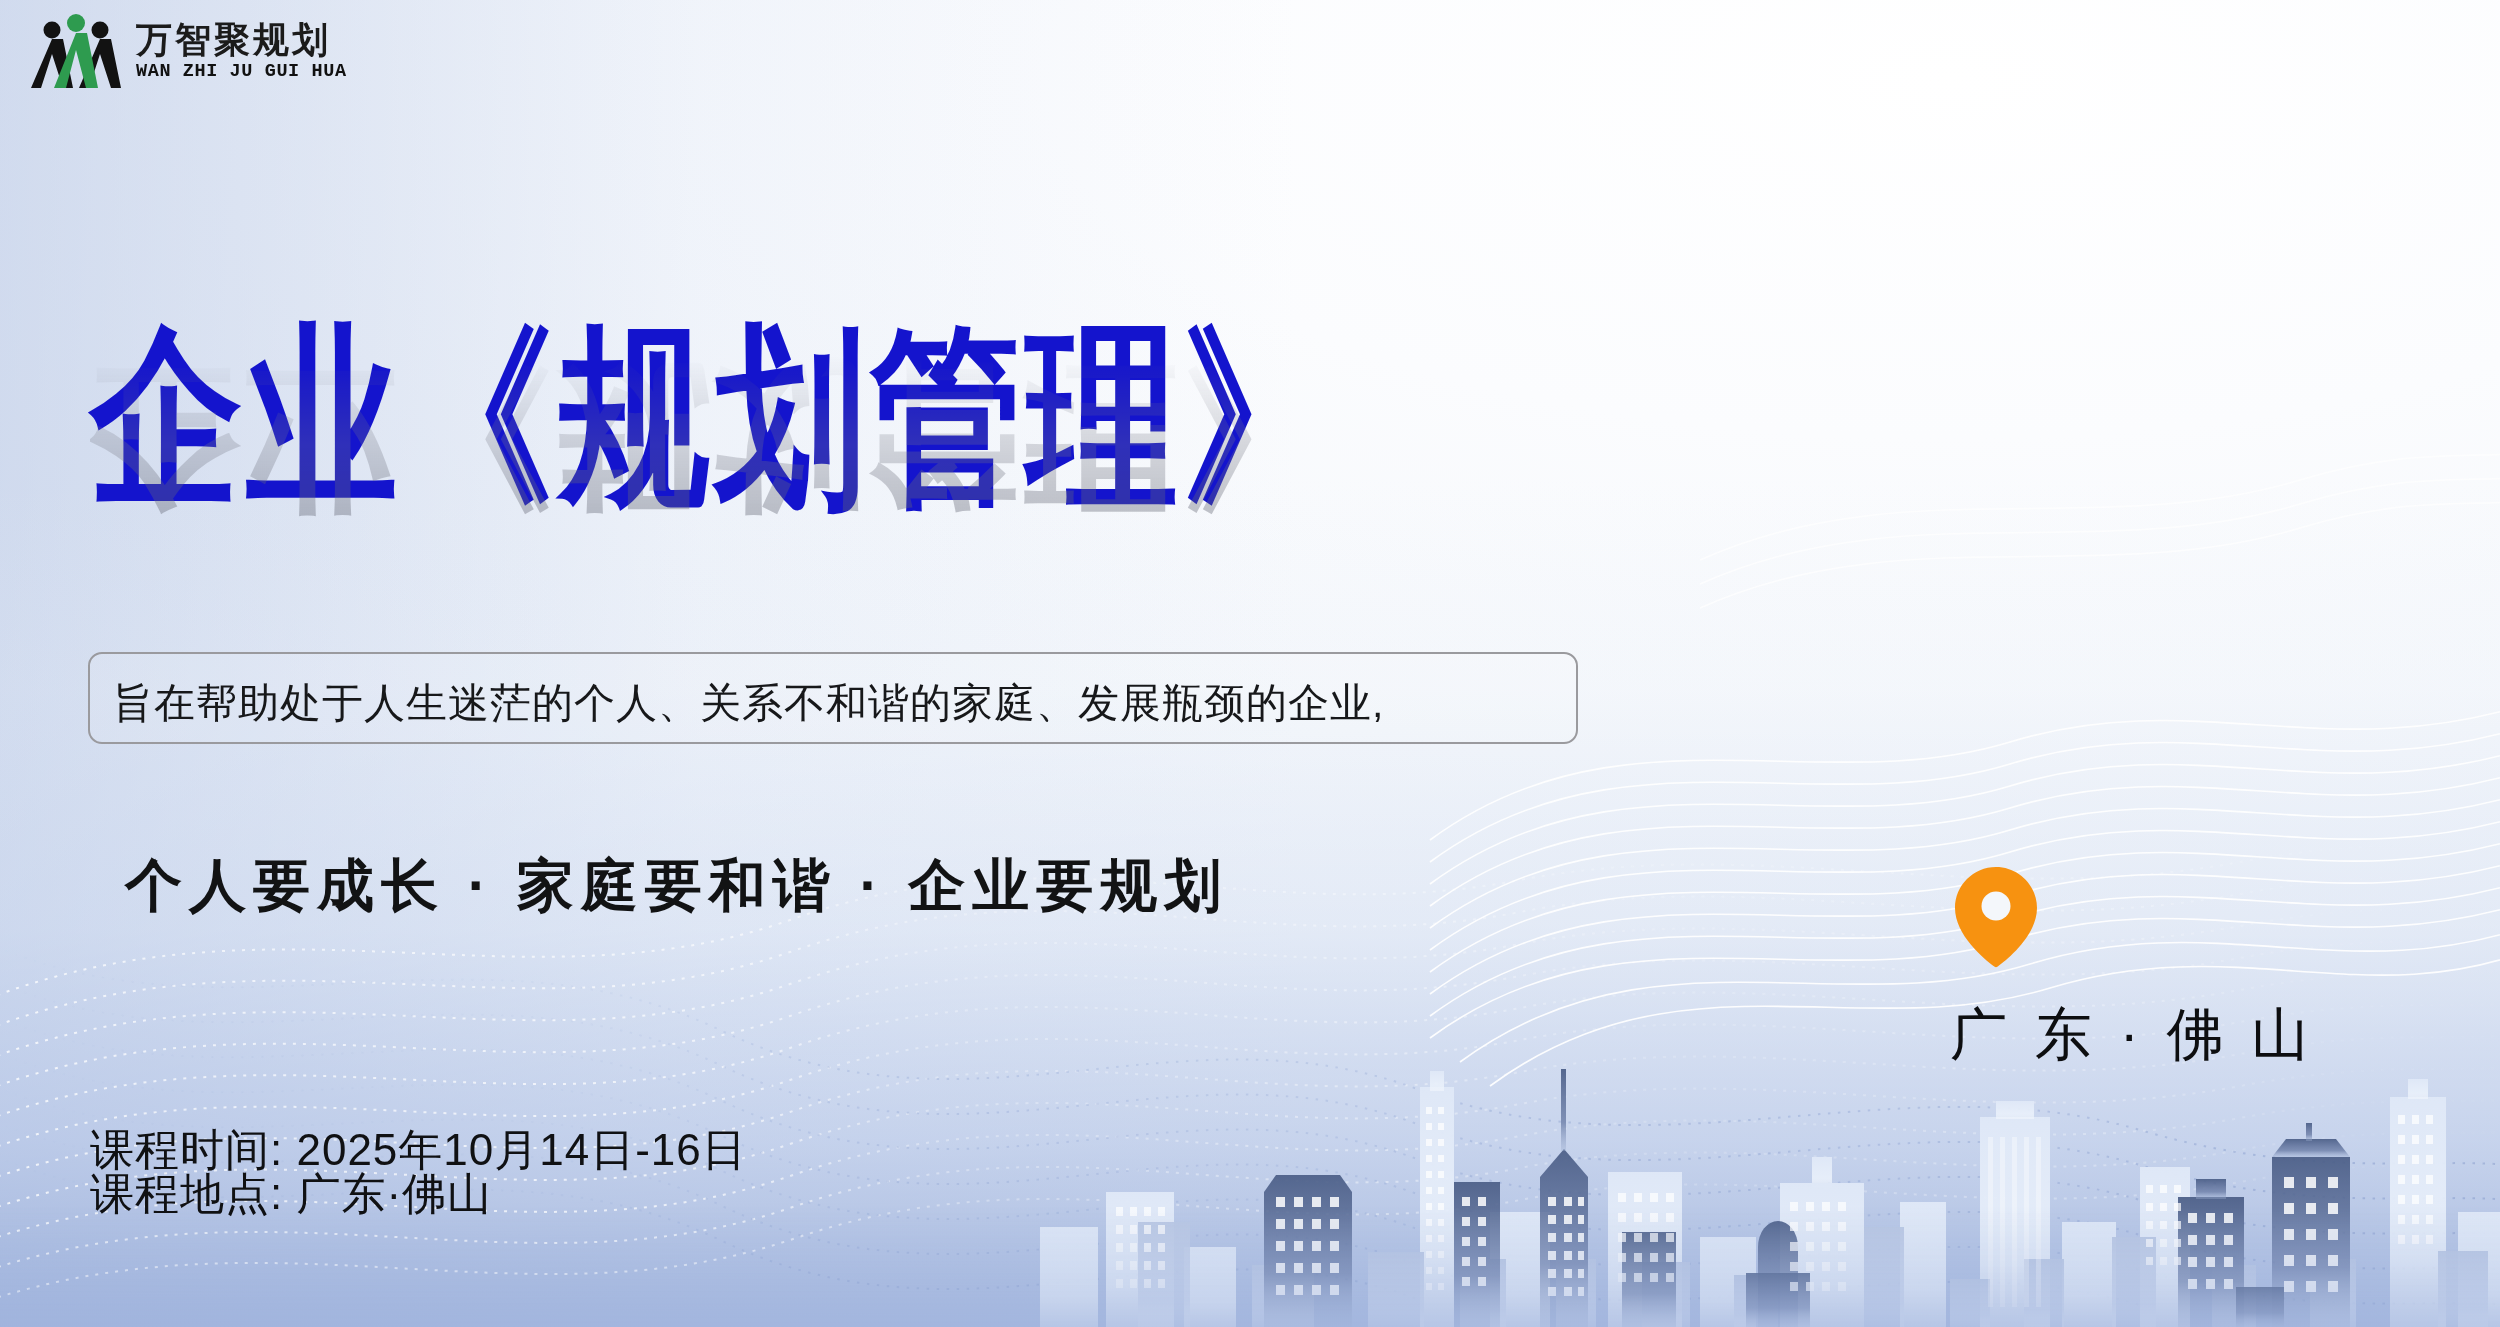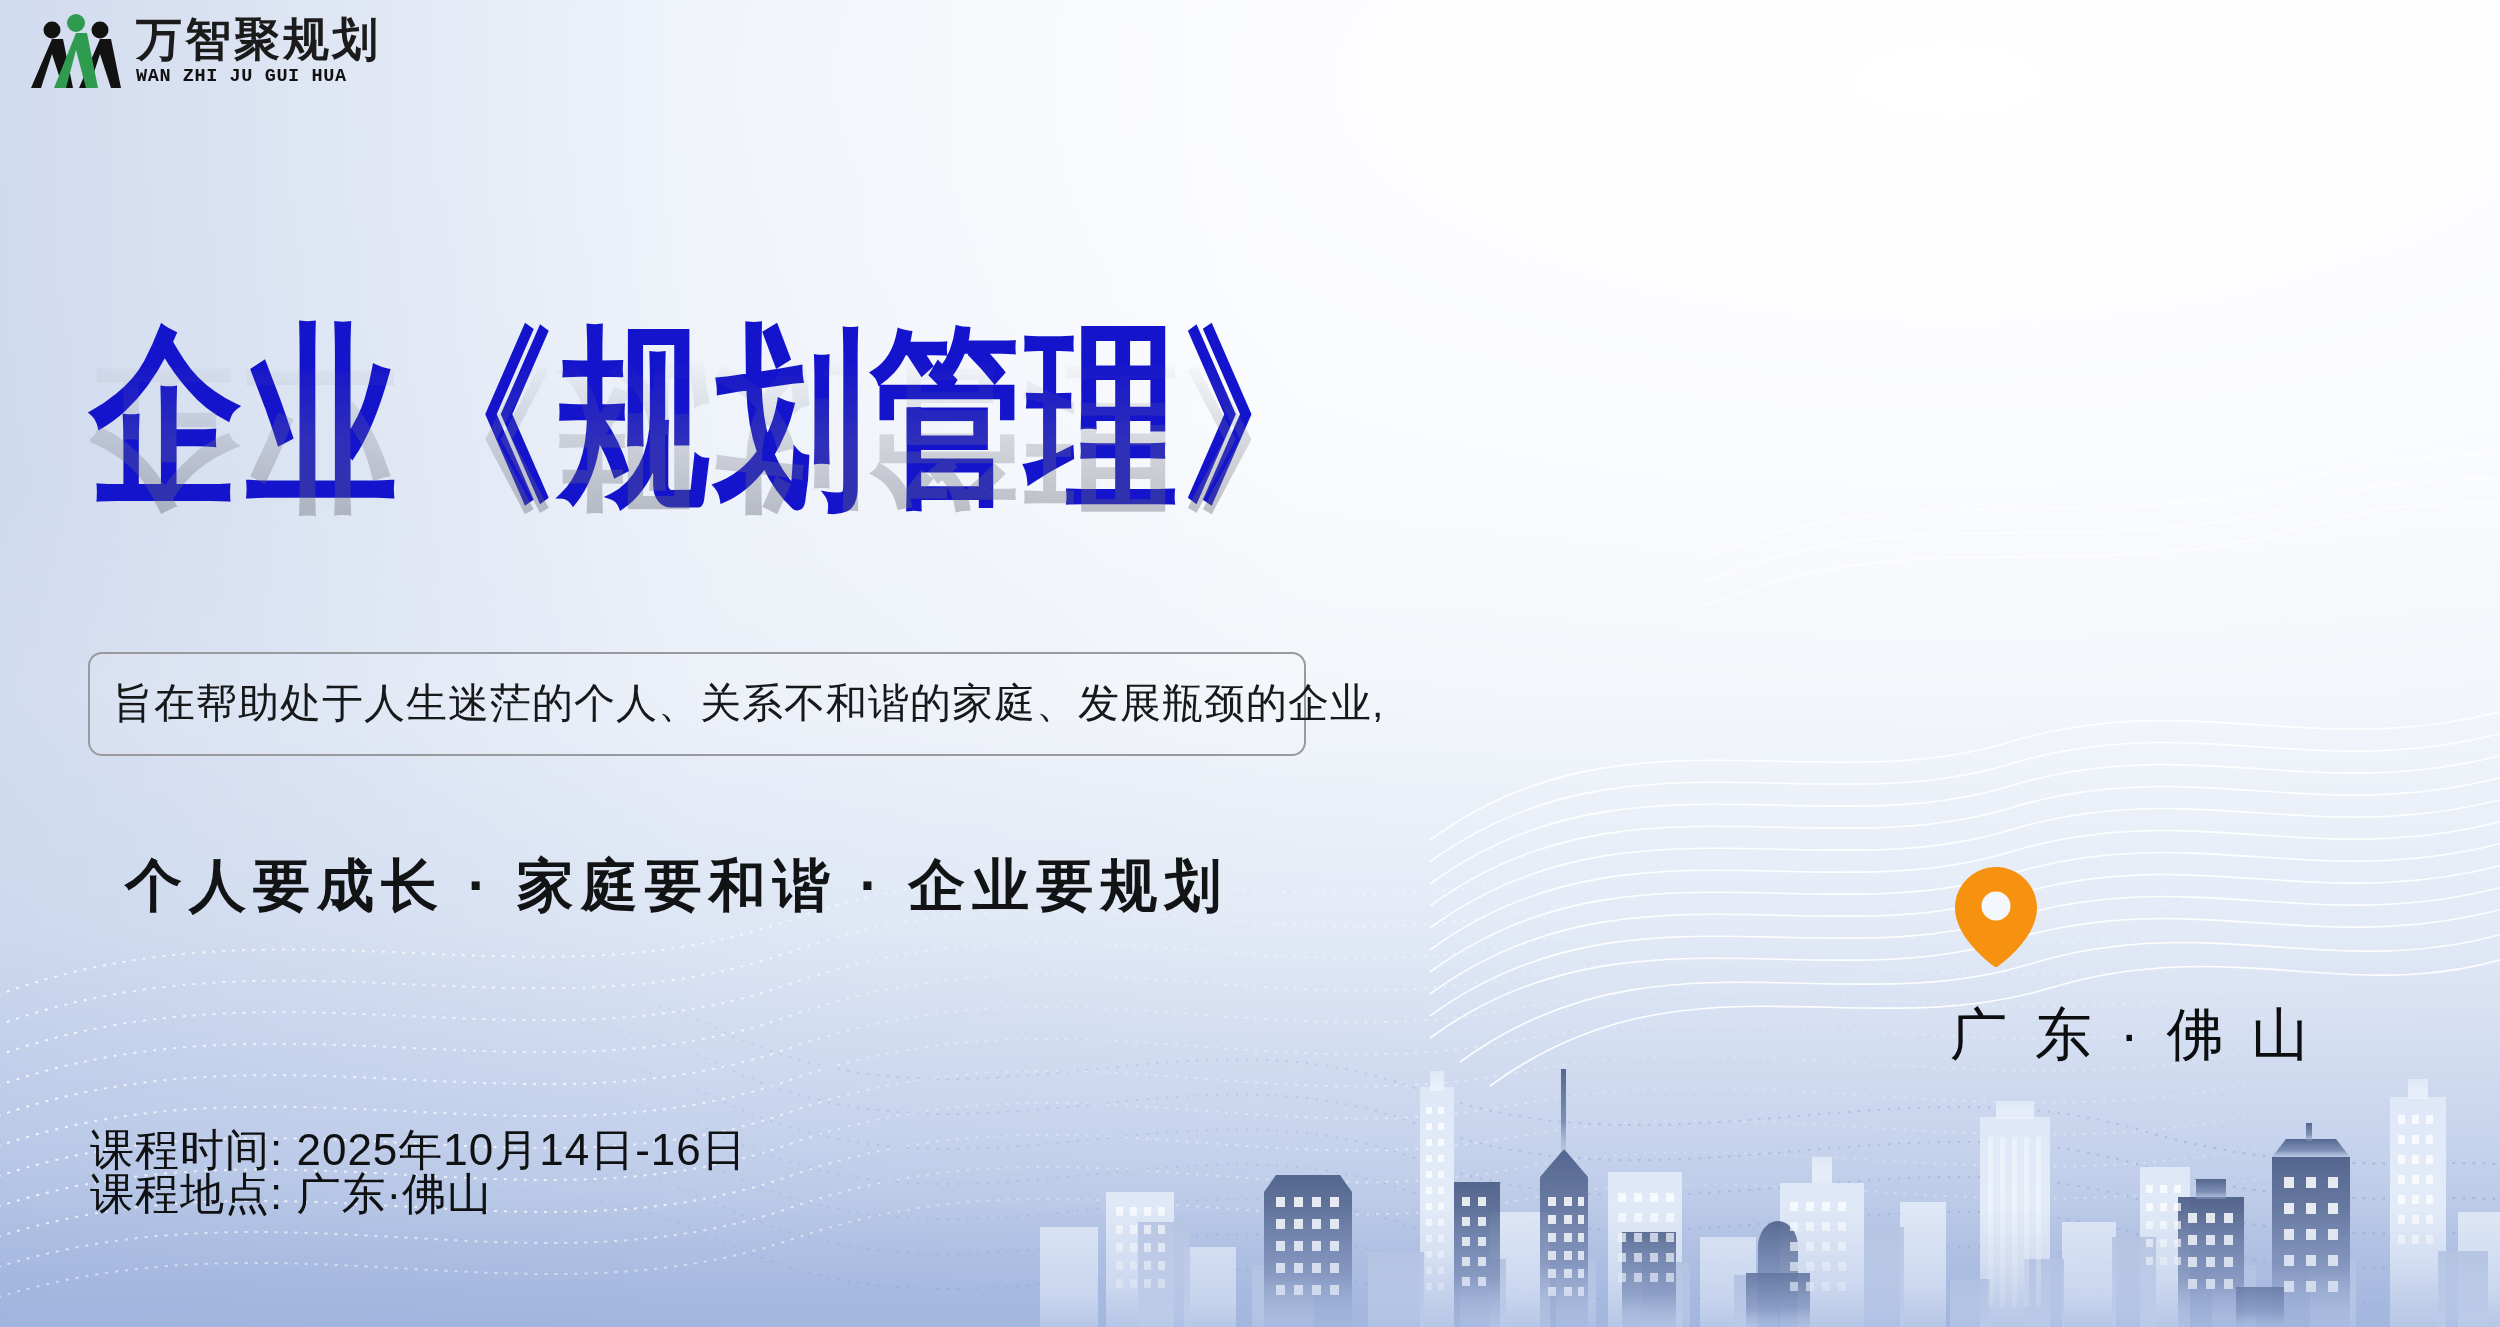--- a/index.html
+++ b/index.html
@@ -35,21 +35,21 @@
   
   .logo-block{
     position:absolute; left:30px; top:10px;
     display:flex; align-items:center; gap:14px;
     z-index:20;
   }
   .logo-mark{ width:92px; height:82px; flex:0 0 auto; }
   .logo-words{ display:flex; flex-direction:column; justify-content:center; }
   .logo-cn{
     font-family:"Liberation Serif","DejaVu Serif",serif;
-    font-size:46px; font-weight:700; color:#1b1b1b;
+    font-size:36px; font-weight:700; color:#1b1b1b;
     letter-spacing:3px; line-height:1.08;
   }
   .logo-en{
     font-family:Liberation Mono, monospace;
     font-size:18.5px; font-weight:700; color:#111;
     letter-spacing:0.6px; margin-top:3px; line-height:1;
   }
 
   
   .title-wrap{
@@ -72,23 +72,23 @@
     background:linear-gradient(to top, rgba(110,110,120,0) 0%, rgba(120,122,134,.50) 55%, rgba(95,98,112,.70) 100%);
     -webkit-background-clip:text; background-clip:text;
     color:transparent; -webkit-text-fill-color:transparent;
     opacity:.55;
     pointer-events:none;
   }
 
   
   .desc-box{
     position:absolute; left:88px; top:652px;
-    width:1218px;
+    width:1490px;
     border:2px solid #9a9a9e; border-radius:14px;
-    padding:18px 22px 20px 22px;
+    padding:18px 22px 8px 22px;
     background:rgba(255,255,255,0.10);
     z-index:18;
   }
   .desc-line{
     font-family:"Liberation Sans","DejaVu Sans",sans-serif;
     font-size:41px; color:#17181a; font-weight:400;
     line-height:1.52; letter-spacing:1px; white-space:nowrap;
   }
 
   

